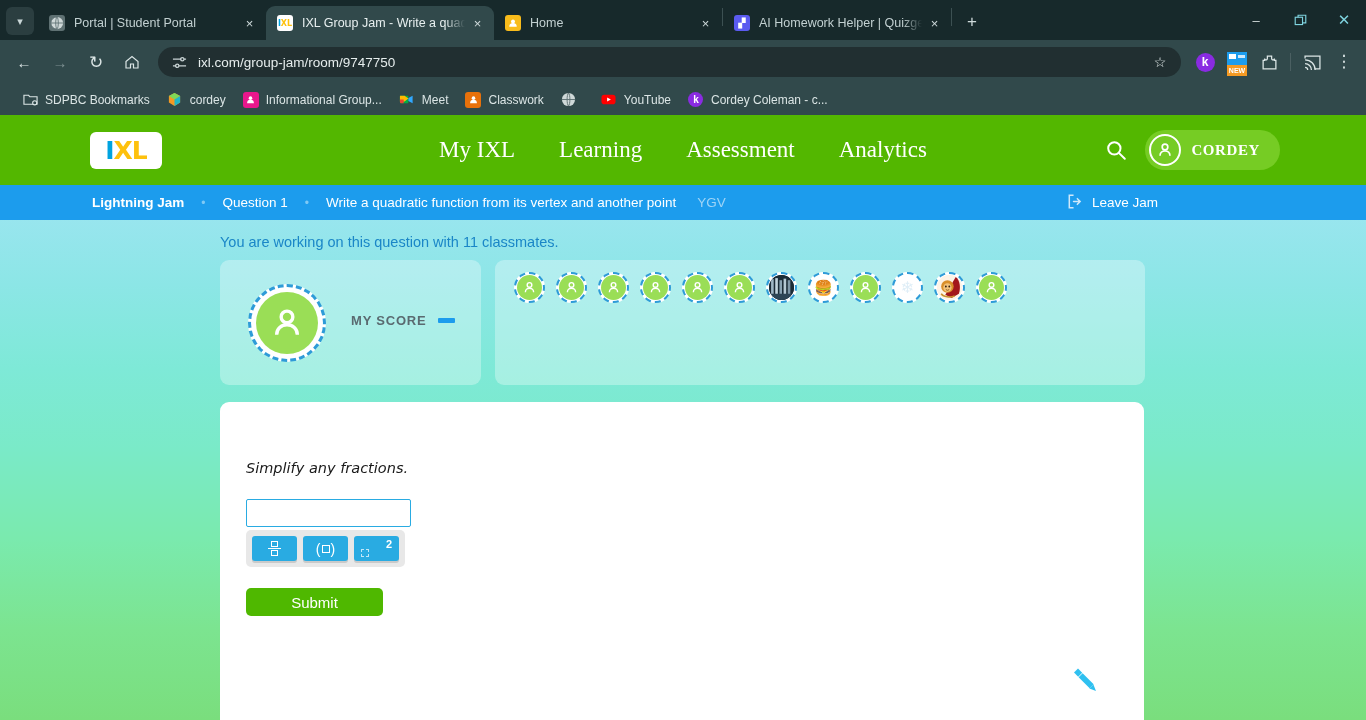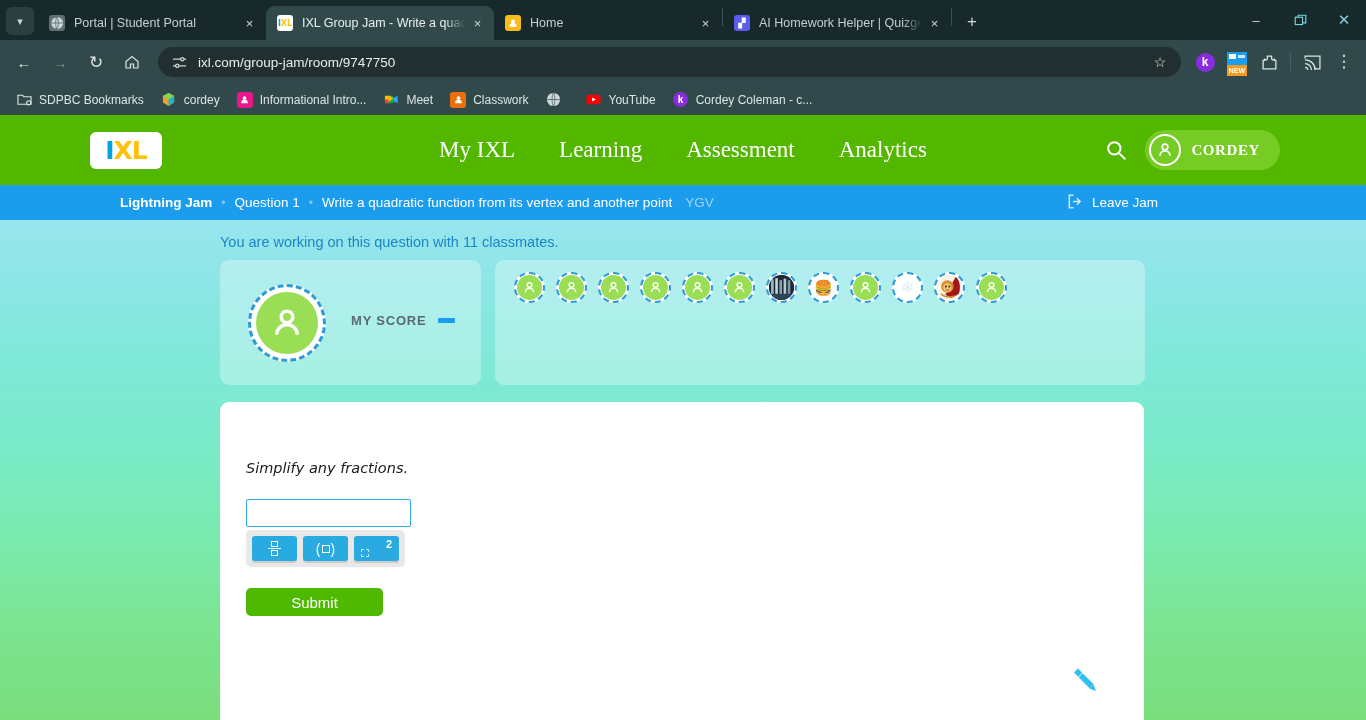--- a/index.html
+++ b/index.html
@@ -85,21 +85,21 @@
   .omni-url { flex: 1; color: #e6eded; font-size: 13.5px; white-space: nowrap; }
   .omni-star { width: 22px; color: #dde5e5; font-size: 14px; text-align: center; }
   .ext-icons { display: flex; align-items: center; }
   .ext { width: 26px; height: 26px; margin: 0 3px; flex: none;
          display: flex; align-items: center; justify-content: center;
          position: relative; }
   .tb-sep { width: 1px; height: 18px; background: #4b6062; margin: 0 5px; flex: none; }
 
   .bookmarks {
     height: 31px; background: #31494b;
-    display: flex; align-items: center; padding: 0 16px;
+    display: flex; align-items: center; padding: 0 22px;
     font-size: 12px; color: #dbe5e5;
   }
   .bm { display: flex; align-items: center; margin-right: 17px; white-space: nowrap; flex: none; }
   .bm .bm-ico {
     width: 16px; height: 16px; margin-right: 7px; flex: none;
     display: flex; align-items: center; justify-content: center;
     border-radius: 3px; font-size: 9px; overflow: hidden;
   }
 
   
@@ -149,21 +149,21 @@
     align-items: center; justify-content: center;
   }
   .user-name { color: #fff; font-size: 15px; font-weight: bold; letter-spacing: 0.6px;
                font-family: "Liberation Serif", serif; }
 
   
   .jam-bar {
     height: 35px; background: #1c9ced; display: flex; align-items: center;
     color: #fff; font-size: 13.5px; position: relative;
   }
-  .jam-inner { margin-left: 120px; display: flex; align-items: center; gap: 9px; }
+  .jam-inner { margin-left: 92px; display: flex; align-items: center; gap: 17px; }
   .jam-title { font-weight: bold; }
   .jam-dot { color: #7fc9f5; font-size: 12px; }
   .jam-code { color: #9ed4f6; margin-left: 4px; }
   .leave-jam {
     position: absolute; left: 1066px; display: flex;
     align-items: center; gap: 9px; color: #fff; font-size: 13.5px;
   }
 
   
   .classmates-line {
@@ -385,21 +385,21 @@
       </span>
       <span>cordey</span>
     </div>
     <div class="bm">
       <span class="bm-ico" style="background:#e9178c;">
         <svg width="11" height="11" viewBox="0 0 16 16">
             <circle cx="8" cy="6" r="2.6" fill="#fff"></circle>
             <path d="M3 13.5a5 5 0 0110 0z" fill="#fff"></path>
           </svg>
       </span>
-      <span>Informational Intro...</span>
+      <span>Informational Group...</span>
     </div>
     <div class="bm">
       <span class="bm-ico">
         <svg width="15" height="15" viewBox="0 0 16 16">
             <rect x="1" y="4" width="9" height="8" rx="1" fill="#00ac47"></rect>
             <path d="M10 6.5l4.5-2.5v8L10 9.5z" fill="#31a8ff"></path>
             <path d="M1 4h5l4 3-4 3H1z" fill="#ffba00"></path>
             <path d="M1 8h4v4H2a1 1 0 01-1-1z" fill="#ea4335"></path>
           </svg>
       </span>

